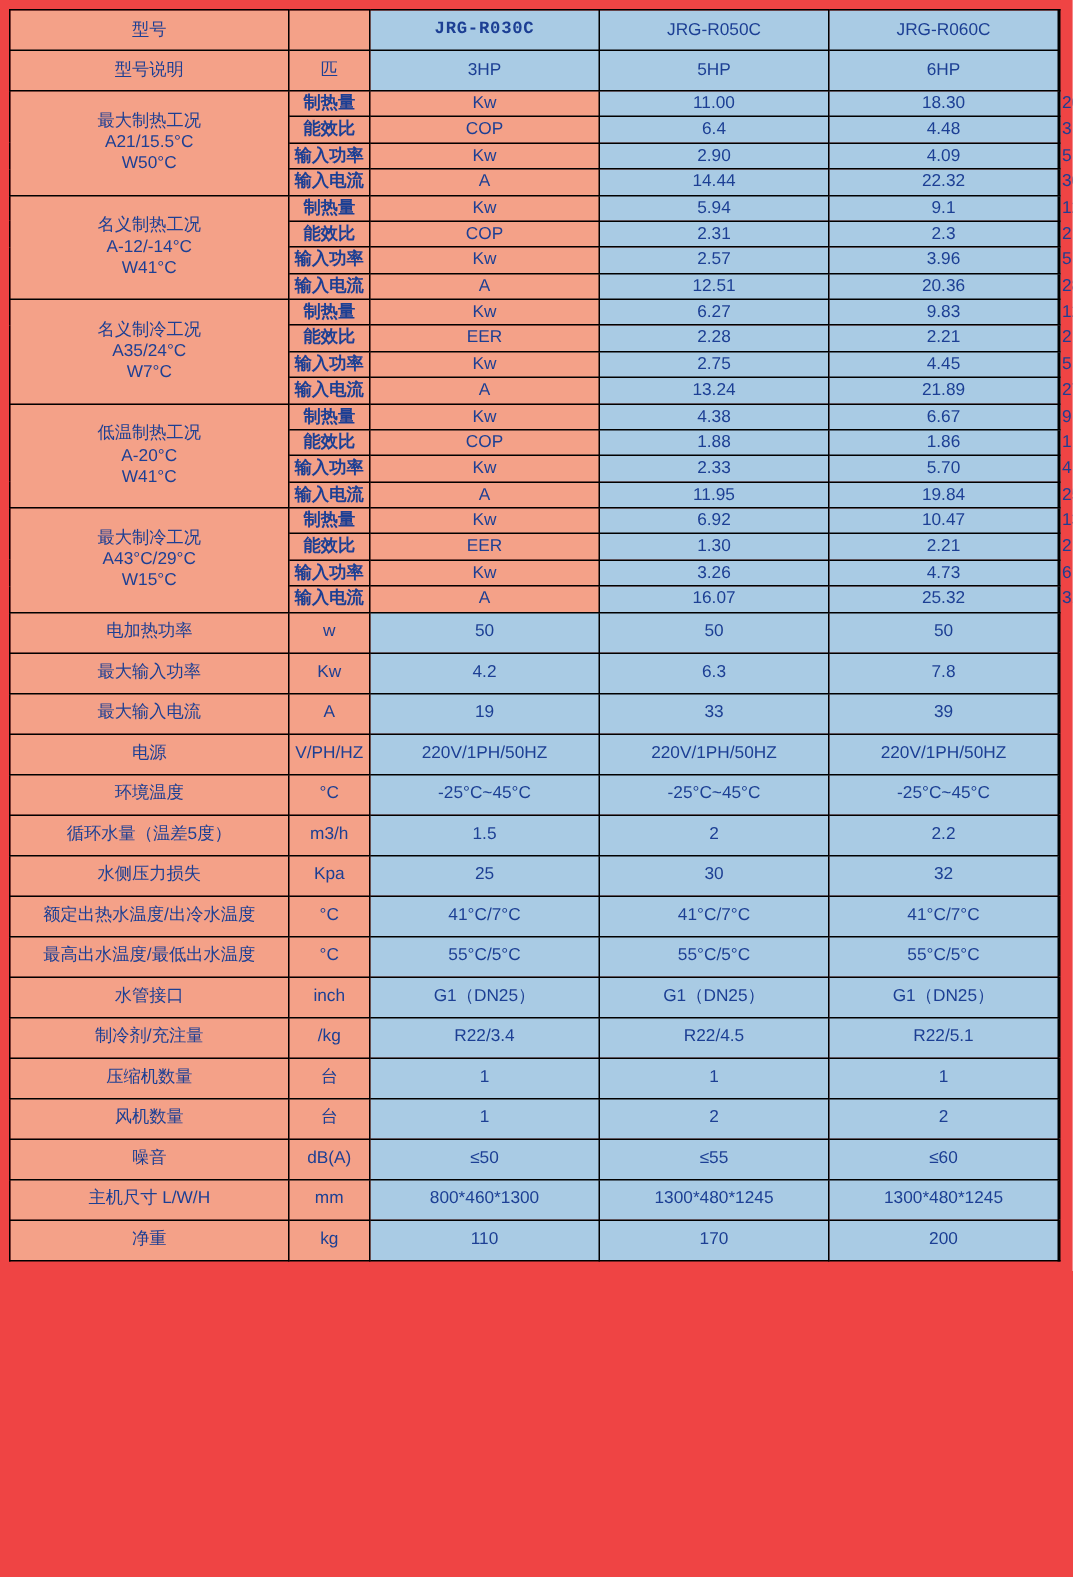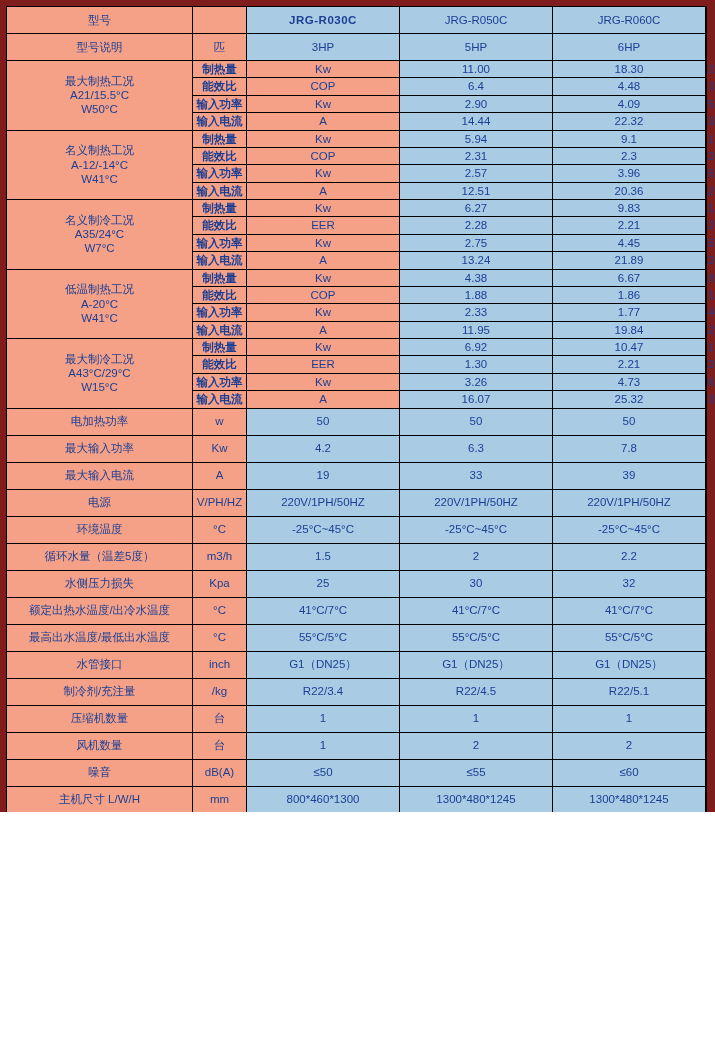--- a/index.html
+++ b/index.html
@@ -5,24 +5,24 @@
   html, body {
     margin: 0;
     padding: 0;
     background: #ffffff;
   }
   body {
     font-family: "Liberation Sans", sans-serif;
   }
   #sheet {
     width: 715px;
-    height: 812px;
+    height: 1051px;
     box-sizing: border-box;
     padding: 6px 8px 6px 6px;
-    background: #7f1d1d;
+    background: #ef4444;
   }
   table.spec {
     border-collapse: collapse;
     table-layout: fixed;
     width: 701px;
     border: 1px solid #000;
   }
   table.spec td {
     border: 1px solid #000;
     text-align: center;
@@ -57,21 +57,21 @@
     background: #a9cbe4;
     color: #1c3f94;
   }
   td.head-blank {
     background: #f4a188;
   }
   td.model-head {
     background: #a9cbe4;
     color: #1c3f94;
     font-weight: bold;
-    font-family: Liberation Sans, sans-serif;
+    font-family: Liberation Mono, monospace;
     letter-spacing: 0.5px;
   }
   td.model-head.plain {
     font-family: "Liberation Sans", sans-serif;
     font-weight: normal;
     letter-spacing: 0;
   }
   td.group {
     background: #f4a188;
     color: #1c3f94;
@@ -215,21 +215,21 @@
           <td class="lbl-sub">能效比</td>
           <td class="unit">COP</td>
           <td class="val">1.88</td>
           <td class="val">1.86</td>
           <td class="val">1.98</td>
         </tr>
         <tr>
           <td class="lbl-sub">输入功率</td>
           <td class="unit">Kw</td>
           <td class="val">2.33</td>
-          <td class="val">1.77</td>
+          <td class="val">5.70</td>
           <td class="val">4.59</td>
         </tr>
         <tr>
           <td class="lbl-sub">输入电流</td>
           <td class="unit">A</td>
           <td class="val">11.95</td>
           <td class="val">19.84</td>
           <td class="val">25.95</td>
         </tr>
         <tr>

